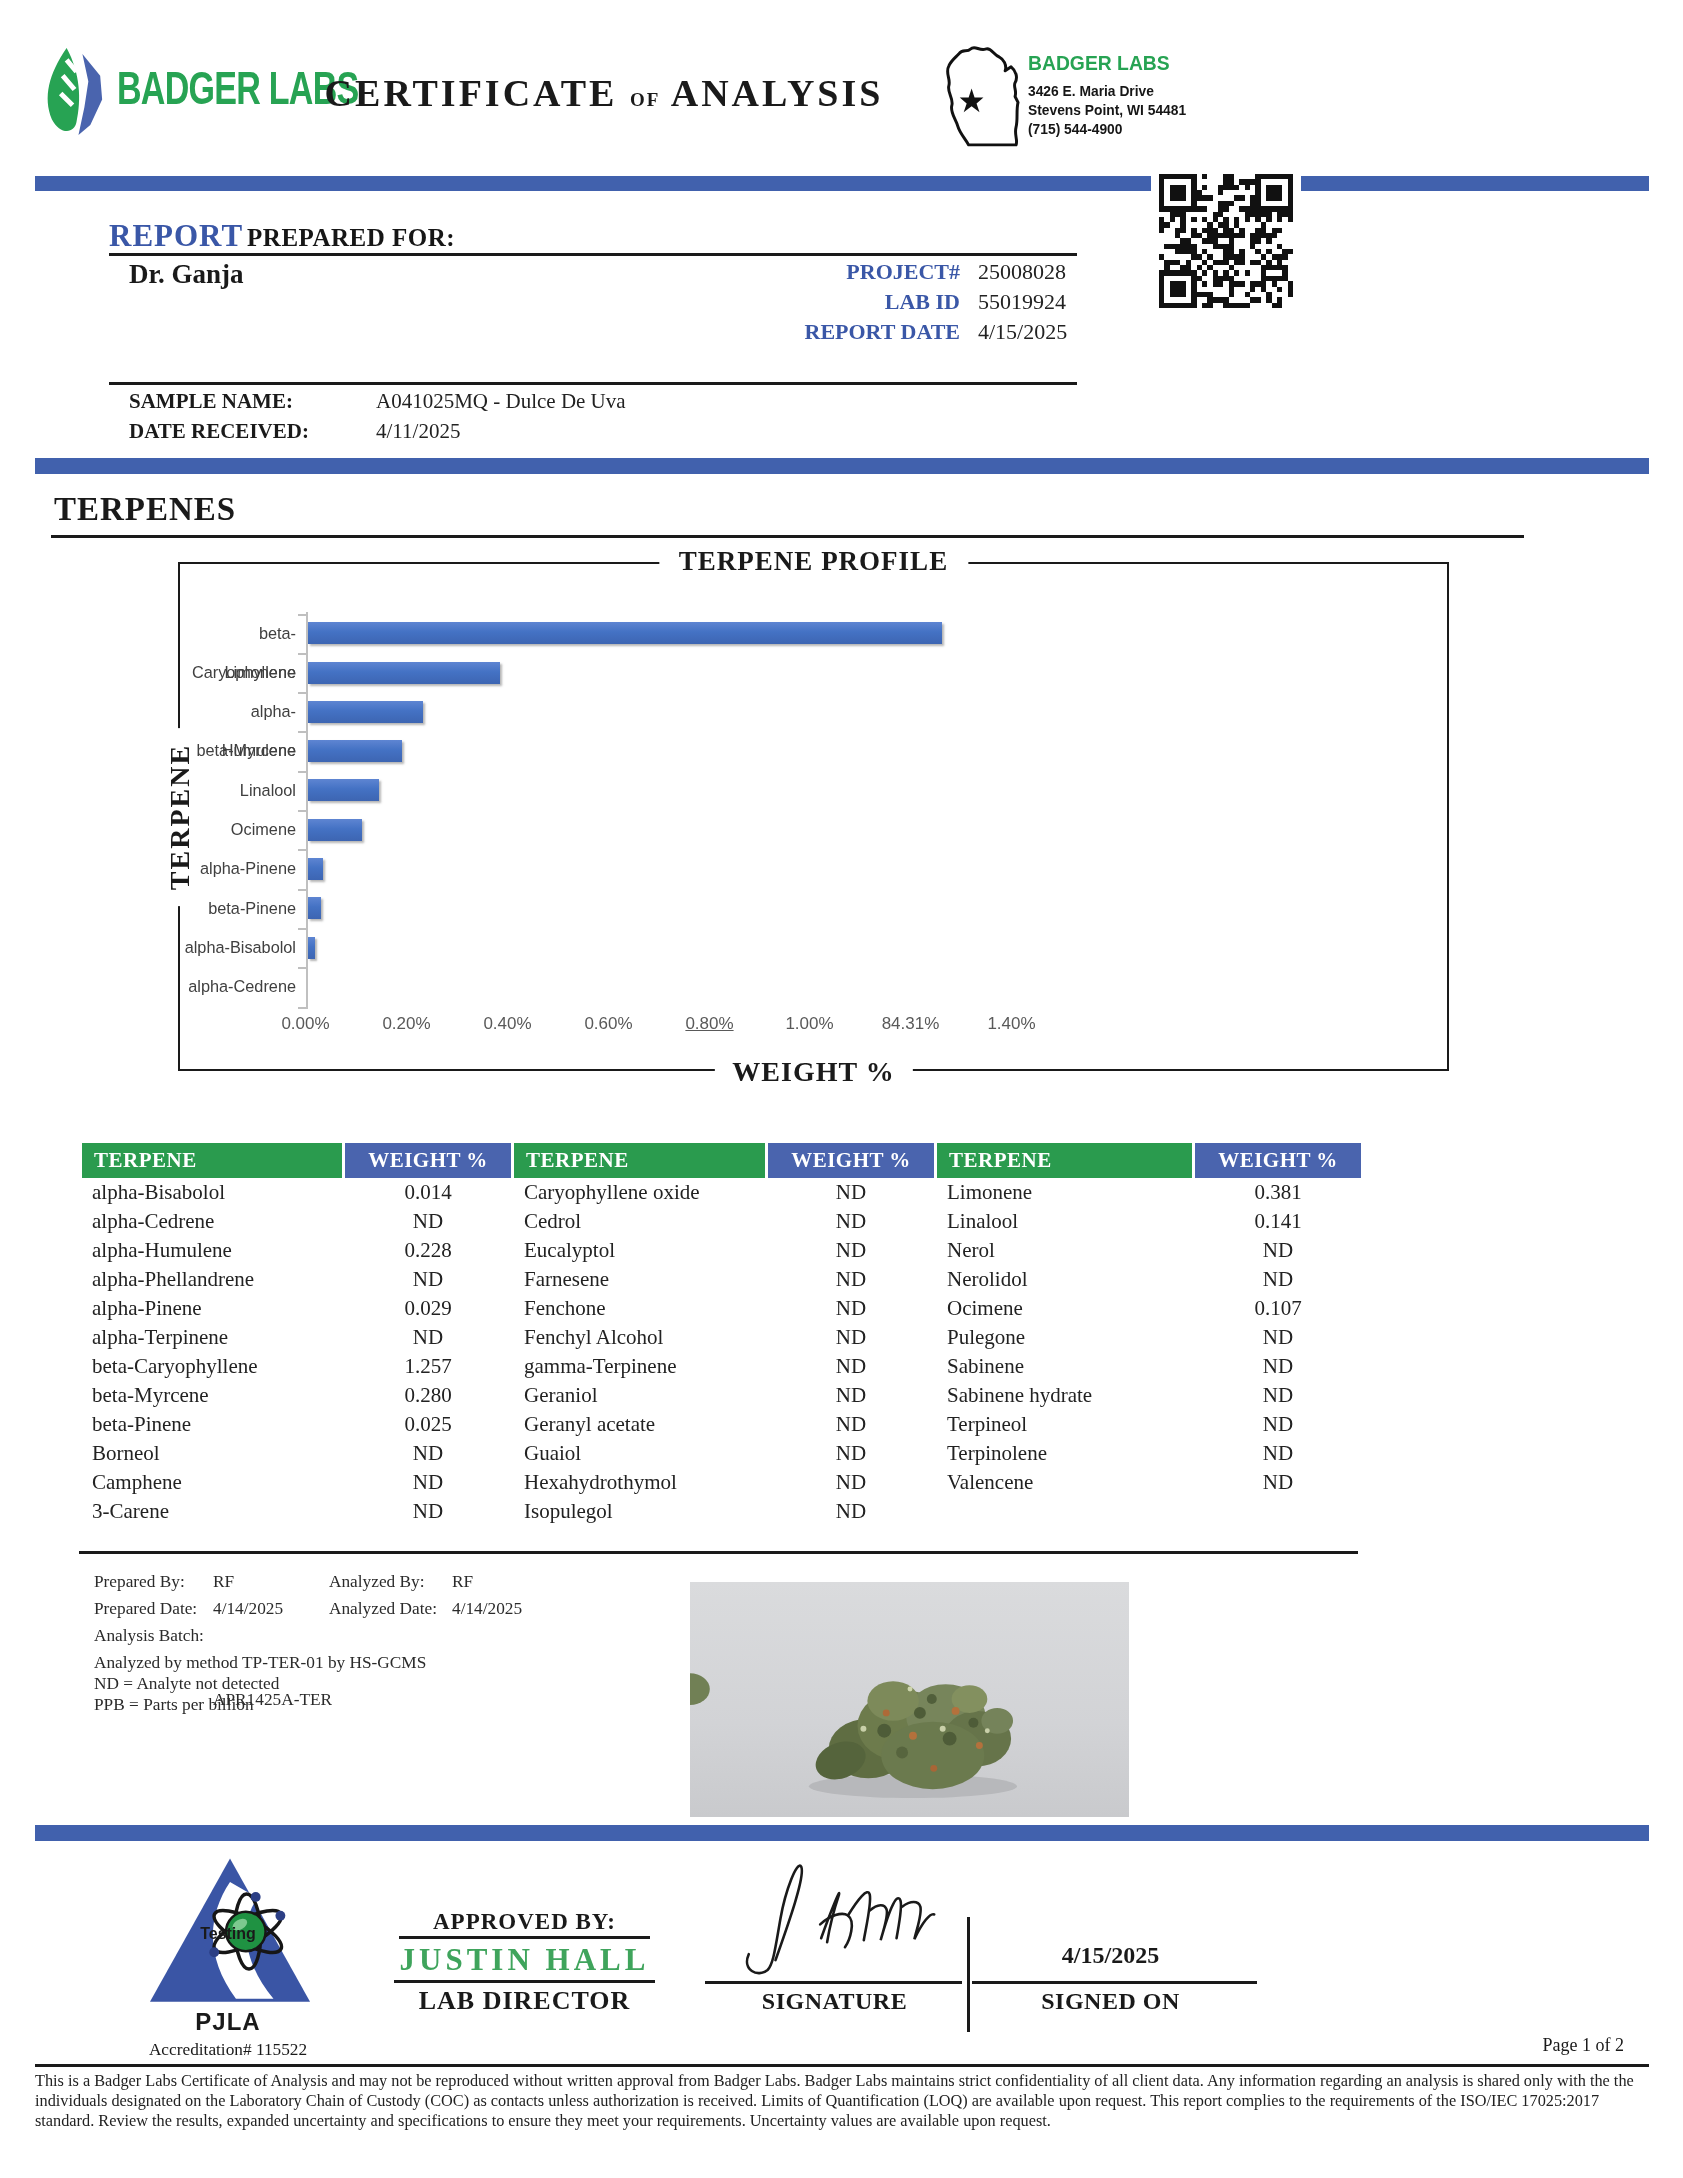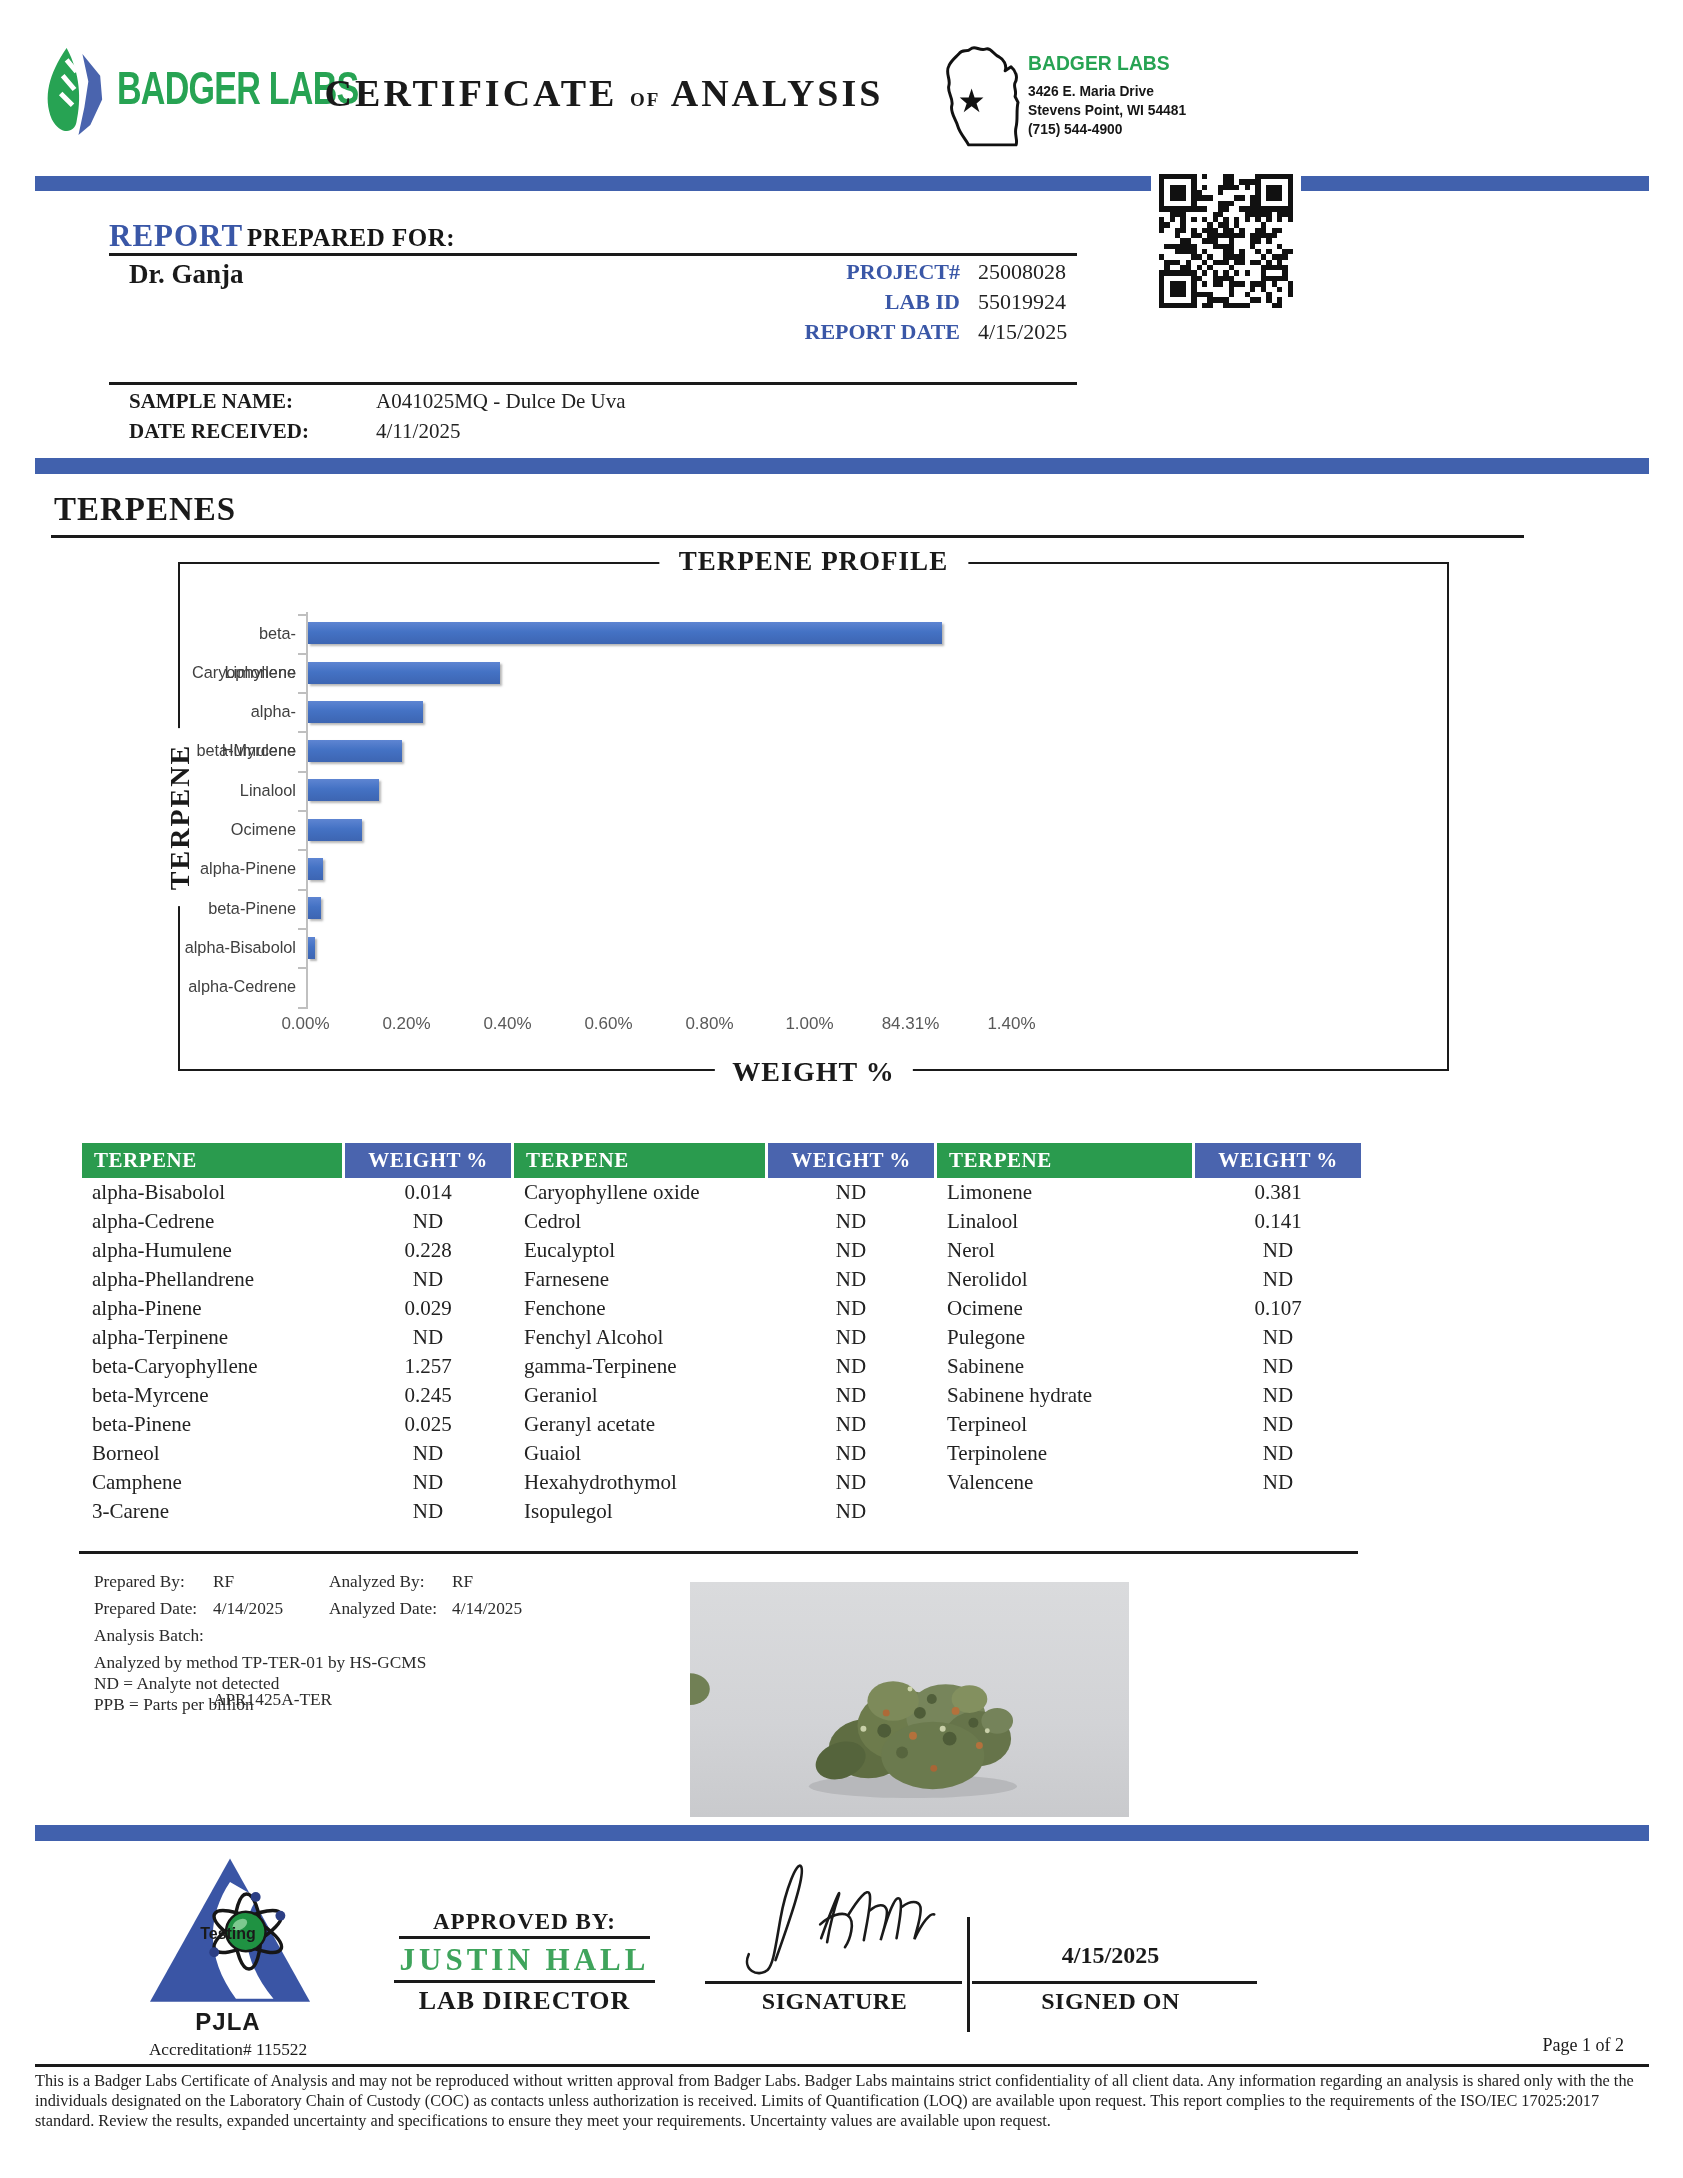--- a/index.html
+++ b/index.html
@@ -473,21 +473,21 @@
         <div class="chart-cat" style="top: 364px; height: 39px; line-height: 39px;">alpha-Bisabolol</div>
         <div class="notch" style="left: 118px; top: 364px; width: 8px; height: 1.5px;"></div>
         <div class="chart-bar" style="left: 128px; top: 373px; width: 7px; height: 22px;"></div>
         <div class="chart-cat" style="top: 403px; height: 39px; line-height: 39px;">alpha-Cedrene</div>
         <div class="notch" style="left: 118px; top: 403px; width: 8px; height: 1.5px;"></div>
         <div class="notch" style="left: 118px; top: 443px; width: 8px; height: 1.5px;"></div>
         <div class="chart-tick" style="left: 81px; top: 450px;">0.00%</div>
         <div class="chart-tick" style="left: 182px; top: 450px;">0.20%</div>
         <div class="chart-tick" style="left: 283px; top: 450px;">0.40%</div>
         <div class="chart-tick" style="left: 384px; top: 450px;">0.60%</div>
-        <div class="chart-tick" style="left: 485px; top: 450px;">0.80%</div>
+        <div class="chart-tick" style="left: 485px; top: 450px; text-decoration: underline;">0.80%</div>
         <div class="chart-tick" style="left: 585px; top: 450px;">1.00%</div>
         <div class="chart-tick" style="left: 686px; top: 450px;">84.31%</div>
         <div class="chart-tick" style="left: 787px; top: 450px;">1.40%</div>
       </div>
   </div>
 
   <table id="results-table">
     <colgroup>
       <col style="width:260px">
         <col style="width:166px">
@@ -558,21 +558,21 @@
         <tr>
           <td class="n">beta-Caryophyllene</td>
           <td class="v">1.257</td>
           <td class="n">gamma-Terpinene</td>
           <td class="v">ND</td>
           <td class="n">Sabinene</td>
           <td class="v">ND</td>
         </tr>
         <tr>
           <td class="n">beta-Myrcene</td>
-          <td class="v">0.245</td>
+          <td class="v">0.280</td>
           <td class="n">Geraniol</td>
           <td class="v">ND</td>
           <td class="n">Sabinene hydrate</td>
           <td class="v">ND</td>
         </tr>
         <tr>
           <td class="n">beta-Pinene</td>
           <td class="v">0.025</td>
           <td class="n">Geranyl acetate</td>
           <td class="v">ND</td>

